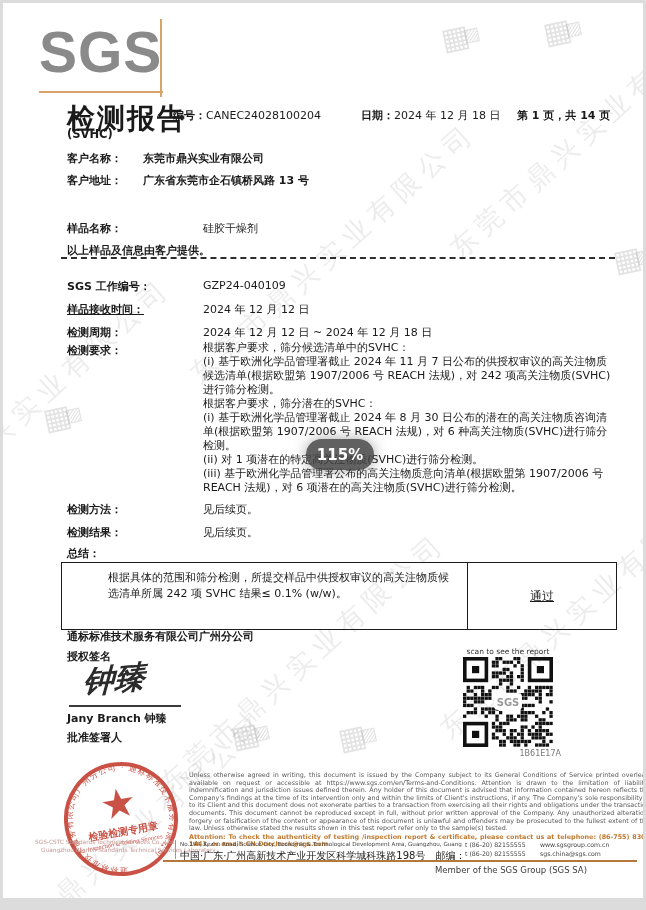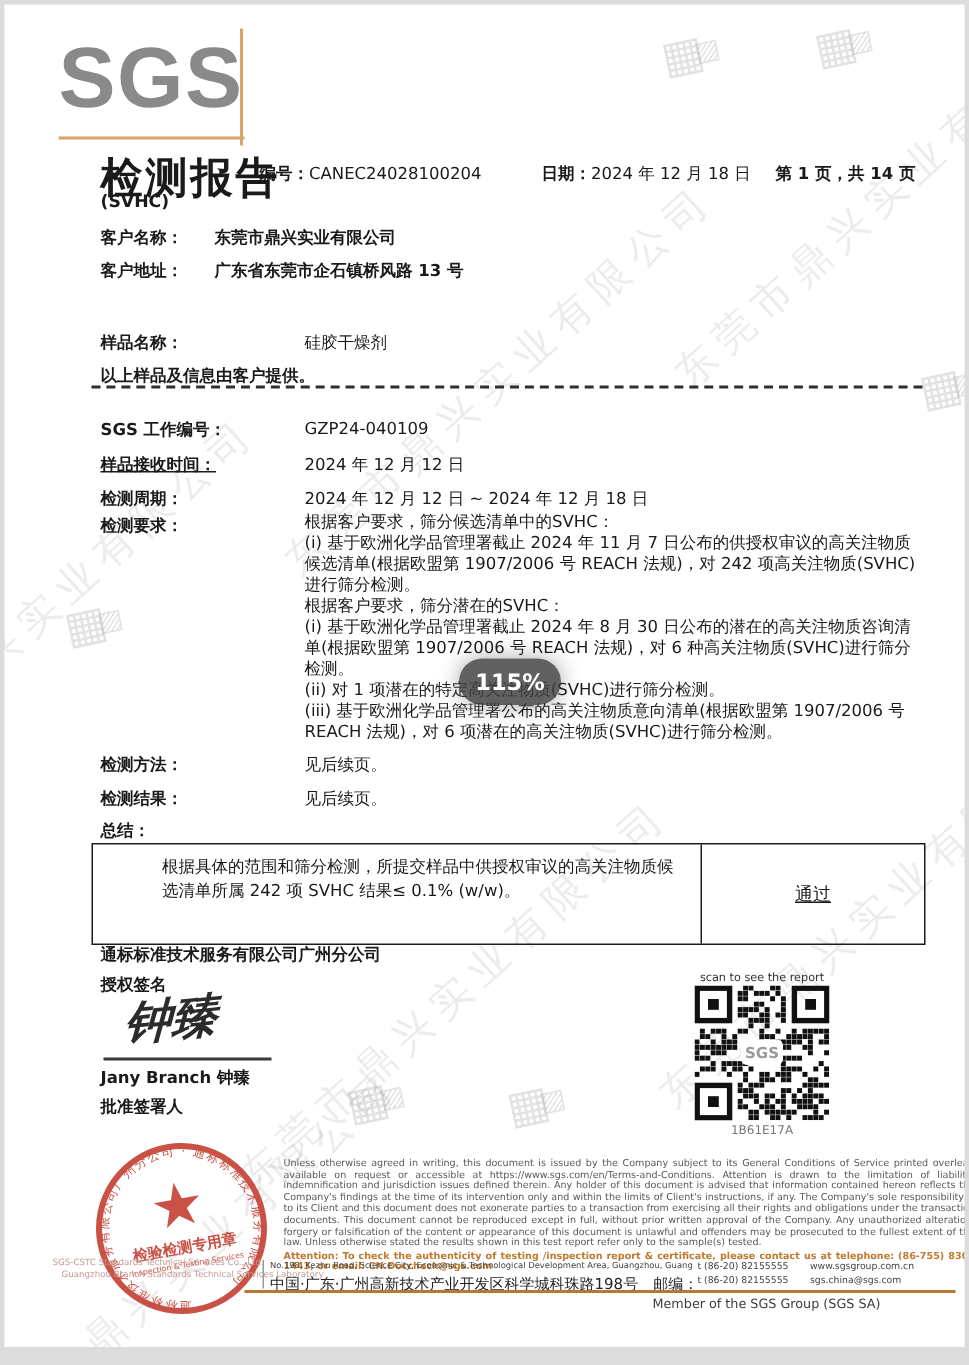--- a/index.html
+++ b/index.html
@@ -50,21 +50,21 @@
   .sign-company { left:64px; top:626px; font-size:11px; font-weight:bold; }
   .sign-label { left:64px; top:646px; font-size:11px; font-weight:bold; }
   .signature { left:80px; top:656px; font-size:31px; font-style:italic; font-weight:bold;
                font-family:"DejaVu Serif","Liberation Serif",serif;
                transform:rotate(-6deg) skewX(-8deg); color:#2b2b2b; }
   .sig-underline { left:66px; top:702px; width:112px; height:2px; background:#3a3a3a; }
   .signer-name { left:64px; top:708px; font-size:11px; font-weight:bold; }
   .signer-title { left:64px; top:727px; font-size:11px; font-weight:bold; }
   .qr-caption { left:452px; top:644px; width:106px; text-align:center; font-size:7.5px; color:#333; }
   .qr-box { left:460px; top:654px; }
-  .qr-id { left:452px; top:746px; width:106px; text-align:center; font-size:8px; color:#777; }
+  .qr-id { left:452px; top:746px; width:106px; text-align:right; font-size:8px; color:#777; }
   
   .stamp { left:58px; top:756px; opacity:.88; }
   .stamp-co-en { left:32px; top:836px; font-size:5.8px; color:#c59a95; white-space:nowrap; }
   .stamp-co-en2 { left:38px; top:844px; font-size:5.8px; color:#c59a95; white-space:nowrap; }
   
   .legal { left:186px; top:769px; width:461px; font-size:6.4px; line-height:7.6px;
            color:#5a5a5a; text-align:justify; }
   .attention { color:#c07a30; font-weight:bold; margin-top:1px; }
   .addr-vline { left:172px; top:837px; width:1px; height:19px; background:#999; }
   .addr-en { left:177px; top:838px; width:282px; font-size:5.6px; color:#444; white-space:nowrap; overflow:hidden; }

